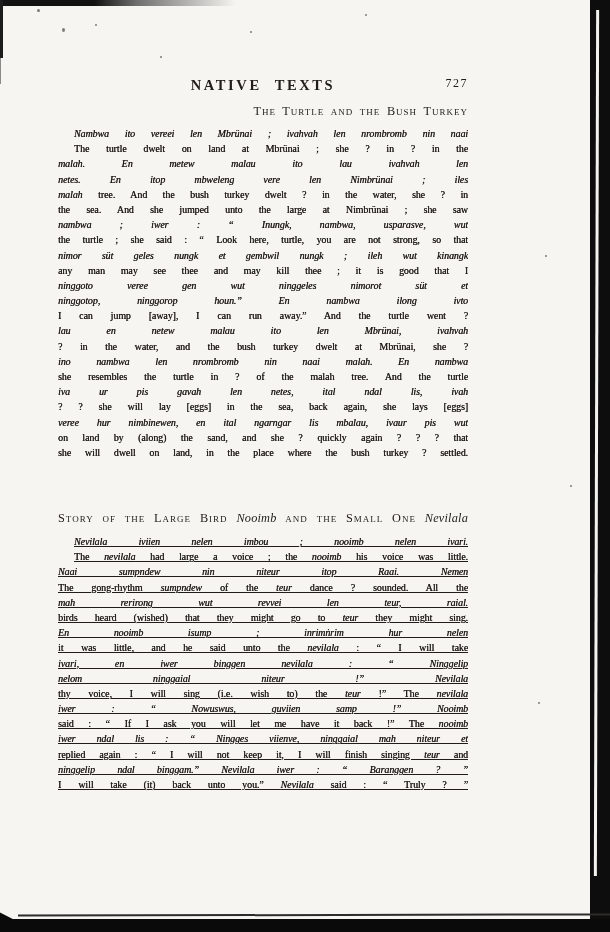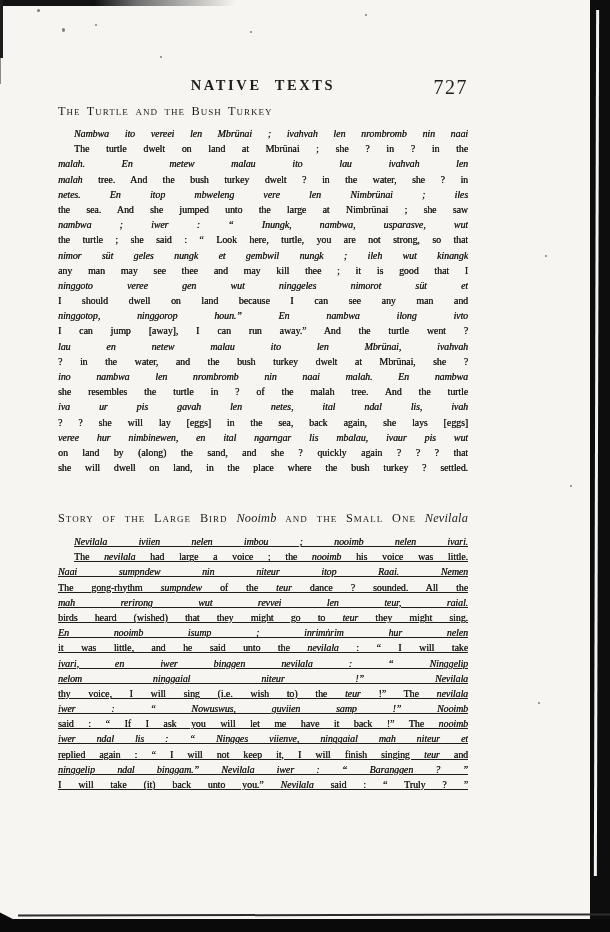--- a/index.html
+++ b/index.html
@@ -9,29 +9,29 @@
     font-family:"Liberation Serif","DejaVu Serif",serif;
     color:var(--ink,#201d1a);
   }
   
   .header{position:absolute; left:58px; top:77px; width:410px; height:20px;}
   .header .htitle{
     display:block; width:100%; text-align:center;
     font-size:14.5px; letter-spacing:2.6px; word-spacing:7px; font-weight:bold;
   }
   .header .pagenum{
-    position:absolute; right:0; top:-1px; font-size:20px; letter-spacing:1.5px;text-align:right;
+    position:absolute; right:0; top:-1px; font-size:12px; letter-spacing:1.5px;text-align:right;
   }
   
   .story-title{
     position:absolute; left:58px; width:410px; margin:0;
     font-size:12.3px; font-weight:normal;
     font-variant:small-caps; letter-spacing:1px; word-spacing:2.5px;
   }
-  #story1-title{top:104px; text-align:left;}
+  #story1-title{top:104px; text-align:right;}
   #story2-title{top:511px; text-align:justify; text-align-last:justify;}
   .story-title .seg-it{font-variant:normal; font-style:italic; letter-spacing:0.2px;}
   
   .textblock{position:absolute; left:58px; width:410px;}
   #story1-lines{top:128px;}
   #story2-lines{top:536px;text-decoration:underline;}
   .line{
     height:15.2px; overflow:hidden;
     font-size:10px; letter-spacing:-0.1px;
     text-align:justify; text-align-last:justify;
@@ -65,29 +65,28 @@
     <span class="htitle">NATIVE TEXTS</span>
     <span class="pagenum">727</span>
   </div>
 
   <h2 class="story-title" id="story1-title">The Turtle and the Bush Turkey</h2>
 
   <div class="textblock" id="story1-lines">
       <div class="line indent"><span class="seg-it">Nambwa ito vereei len Mbrünai ; ivahvah len nrombromb nin naai</span></div>
       <div class="line indent"><span>The turtle dwelt on land at Mbrünai ; she ? in ? in the</span></div>
       <div class="line"><span class="seg-it">malah. En metew malau ito lau ivahvah len</span></div>
+      <div class="line"><span class="seg-it">netes. En itop mbweleng vere len Nimbrünai ; iles</span></div>
       <div class="line"><span class="seg-it">malah</span><span> tree. And the bush turkey dwelt ? in the water, she ? in</span></div>
-      <div class="line"><span class="seg-it">netes. En itop mbweleng vere len Nimbrünai ; iles</span></div>
       <div class="line"><span>the sea. And she jumped unto the large at Nimbrünai ; she saw</span></div>
       <div class="line"><span class="seg-it">nambwa ; iwer : “ Inungk, nambwa, usparasve, wut</span></div>
       <div class="line"><span>the turtle ; she said : “ Look here, turtle, you are not strong, so that</span></div>
       <div class="line"><span class="seg-it">nimor süt geles nungk et gembwil nungk ; ileh wut kinangk</span></div>
       <div class="line"><span>any man may see thee and may kill thee ; it is good that I</span></div>
       <div class="line"><span class="seg-it">ninggoto veree gen wut ninggeles nimorot süt et</span></div>
-      <div class="line"><span>I should dwell on land because I can see any man and</span></div>
       <div class="line"><span class="seg-it">ninggotop, ninggorop houn.” En nambwa ilong ivto</span></div>
       <div class="line"><span>I can jump [away], I can run away.”  And the turtle went ?</span></div>
       <div class="line"><span class="seg-it">lau en netew malau ito len Mbrünai, ivahvah</span></div>
       <div class="line"><span>? in the water, and the bush turkey dwelt at Mbrünai, she ?</span></div>
       <div class="line"><span class="seg-it">ino nambwa len nrombromb nin naai malah. En nambwa</span></div>
       <div class="line"><span>she resembles the turtle in ? of the malah tree.  And the turtle</span></div>
       <div class="line"><span class="seg-it">iva ur pis gavah len netes, ital ndal lis, ivah</span></div>
       <div class="line"><span>? ? she will lay [eggs] in the sea, back again, she lays [eggs]</span></div>
       <div class="line"><span class="seg-it">veree hur nimbinewen, en ital ngarngar lis mbalau, ivaur pis wut</span></div>
       <div class="line"><span>on land by (along) the sand, and she ? quickly again ? ? ? that</span></div>

